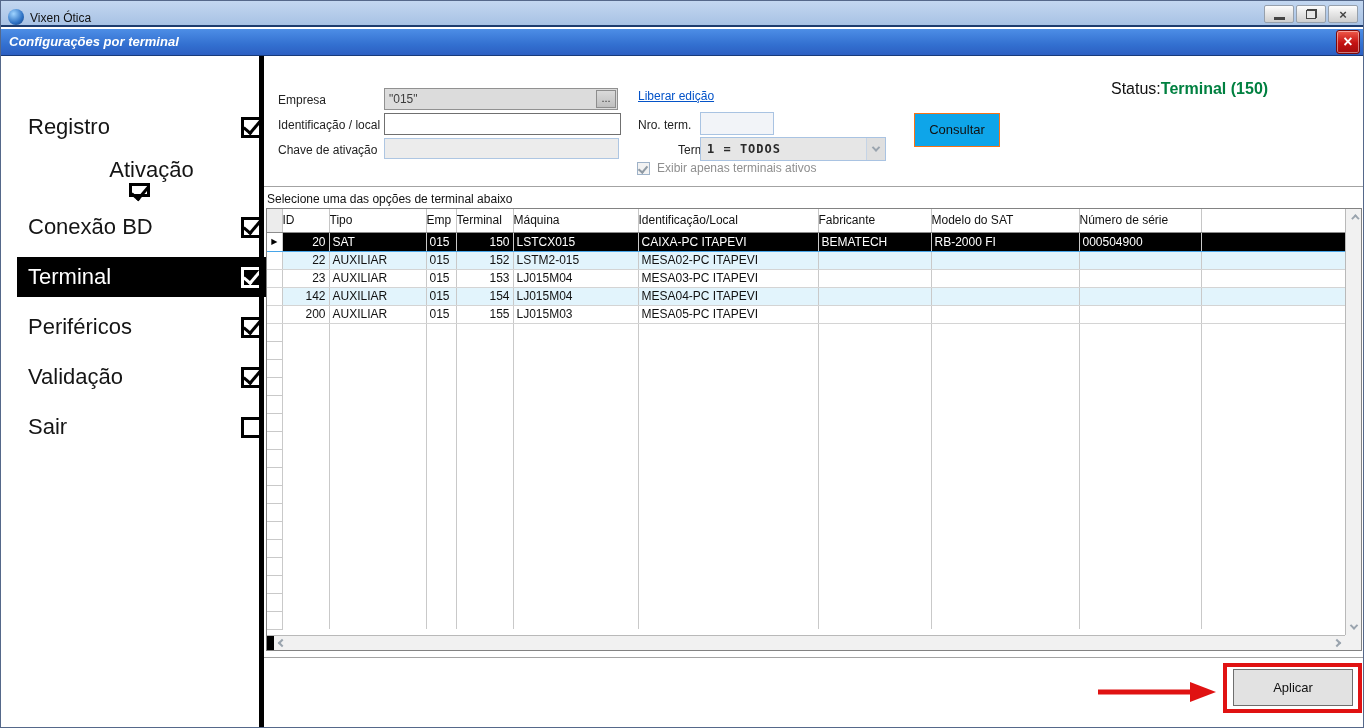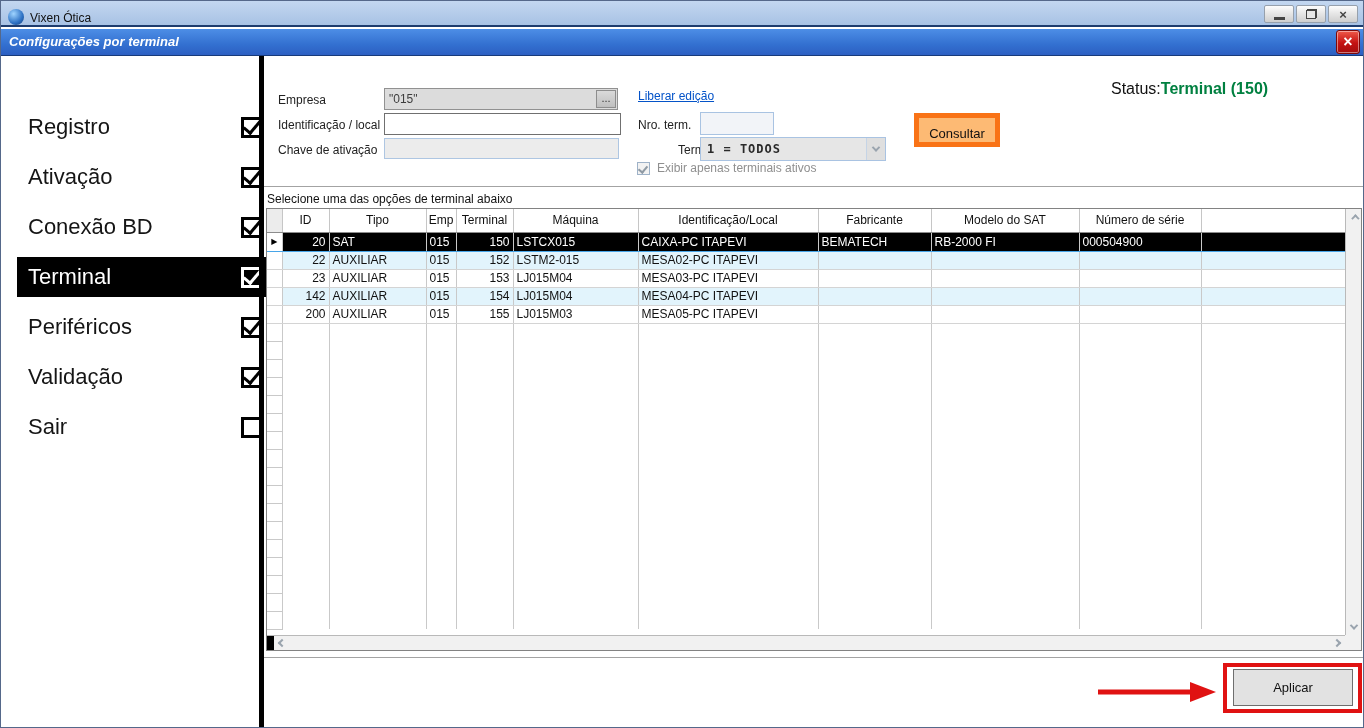--- a/index.html
+++ b/index.html
@@ -73,34 +73,34 @@
   .chev { display:inline-block; width:6px; height:6px; border:2px solid #9aa4ae; border-bottom:none; border-left:none; }
   .chev.down { transform:rotate(135deg) translate(-1px,1px); }
   .chev.up { transform:rotate(-45deg) translateY(2px); }
   .chev.left { transform:rotate(225deg); }
   .chev.right { transform:rotate(45deg); }
   .chk-dis { position:absolute; left:636px; top:161px; width:13px; height:13px;
              border:1px solid #9eb2c8; background:#f2f2f2; }
   .chk-dis::after { content:""; position:absolute; left:2px; top:1px; width:4px; height:7px;
              border-right:2px solid #8f9aa4; border-bottom:2px solid #8f9aa4; transform:rotate(40deg); }
   .chk-dis-label { position:absolute; left:656px; top:160px; font-size:12px; color:#8f8f8f; }
-  .btn { position:absolute; background:#fdba74; border:5px solid #f97316;
+  .btn { position:absolute; background:#0ea5e9; border:1px solid #f97316;
          font-size:13px; color:#111; text-align:center; }
   #btn-consultar { left:913px; top:112px; width:86px; height:34px; }
   .status-line { position:absolute; left:1110px; top:79px; font-size:16px; color:#111; }
   .status-value { color:#008040; font-weight:bold; }
   .groove { position:absolute; height:2px; border-top:1px solid #a3a3a3; border-bottom:1px solid #fff; }
 
   
   .grid-caption { position:absolute; left:266px; top:191px; font-size:12px; color:#111; }
   .grid-frame { position:absolute; left:265px; top:207px; width:1096px; height:443px;
                 border:1px solid #828282; background:#fff; }
   .grid-clip { position:absolute; left:0; top:0; right:16px; bottom:15px; overflow:hidden; }
   table.grid { border-collapse:collapse; table-layout:fixed; width:1078px; font-size:12px; color:#111; }
-  table.grid th { height:23px; font-weight:normal; text-align:center; background:#fff;
+  table.grid th { height:23px; font-weight:normal; text-align:left; background:#fff;
                   border-right:1px solid #c6c6c6; border-bottom:1px solid #8c8c8c;
                   overflow:hidden; white-space:nowrap; }
   table.grid th.gutter { background:#ececec; border-bottom:1px solid #8c8c8c; }
   table.grid td { height:18px; padding:0 3px; border-right:1px solid #c9c9c9;
                   overflow:hidden; white-space:nowrap; }
   tr.grid-row td { border-bottom:1px solid #d4d4d4; }
   tr.grid-row.alt { background:#e2f4fc; }
   tr.grid-row.sel { background:#000; color:#fff; }
   tr.grid-row.sel td { border-bottom:1px solid #47a5e8; }
   tr.grid-row.sel td.gutter { background:#fff; color:#000; }
@@ -153,21 +153,21 @@
   <div class="dlg-header">
     <span class="dlg-title">Configurações por terminal</span>
     <div class="dlg-close">×</div>
   </div>
 
   <div class="sidebar">
       <div class="side-item" style="top: 10px;">
         <span class="side-label">Registro</span>
         <span class="side-check checked"></span>
       </div>
-      <div class="side-item" style="top: 60px;">
+      <div class="side-item" style="top: 60px; flex-direction: column;">
         <span class="side-label">Ativação</span>
         <span class="side-check checked"></span>
       </div>
       <div class="side-item" style="top: 110px;">
         <span class="side-label">Conexão BD</span>
         <span class="side-check checked"></span>
       </div>
       <div class="side-item selected" style="top: 160px;">
         <span class="side-label">Terminal</span>
         <span class="side-check checked"></span>

